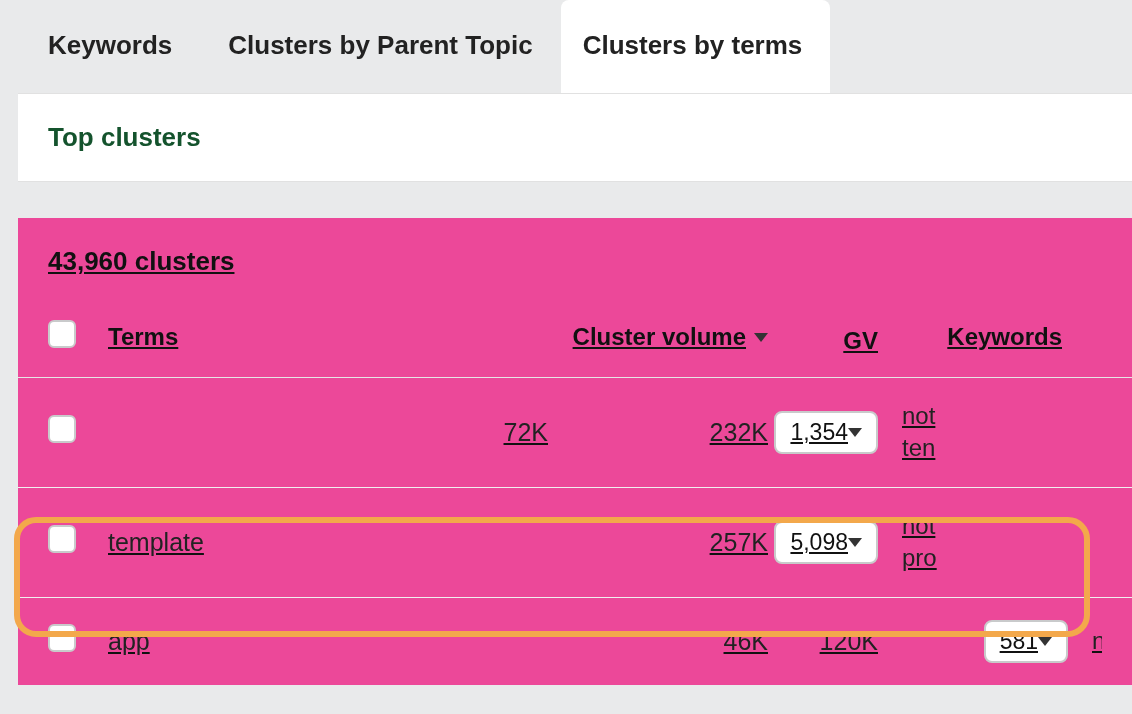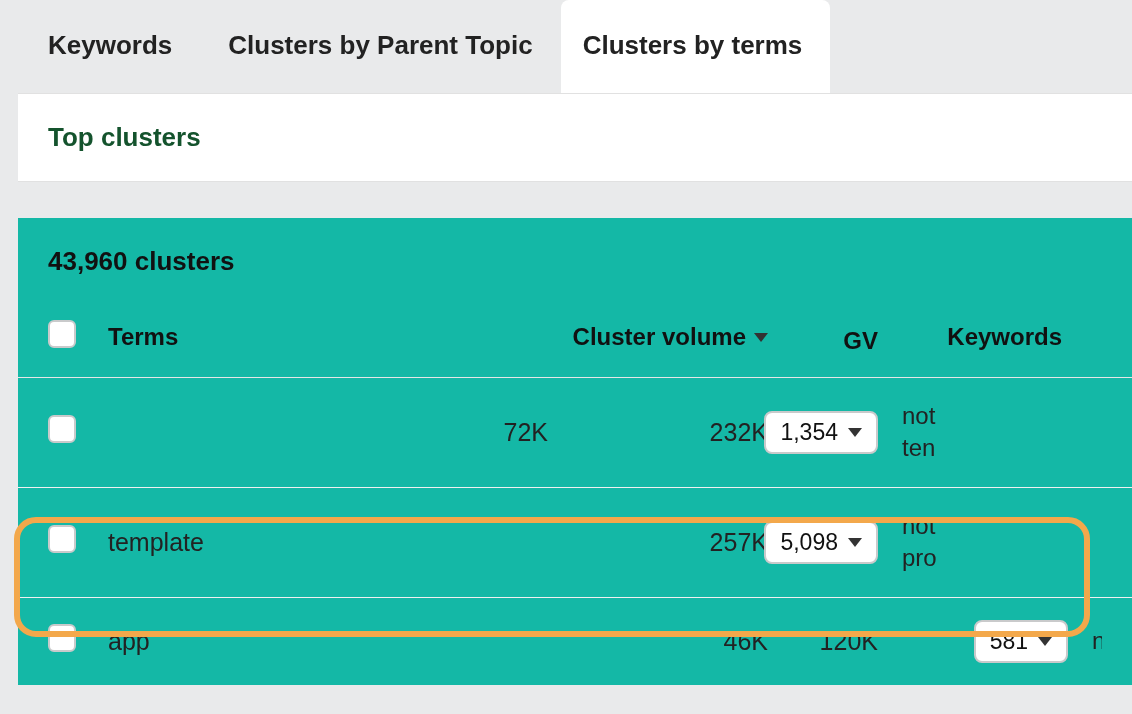--- a/index.html
+++ b/index.html
@@ -47,22 +47,23 @@
     color: #14532d;
   }
 
   
   .sep {
     height: 36px;
   }
 
   
   .card {
-    background: #14b8a6;
+    background: #ec4899;
     margin-left: 18px;
+    text-decoration: underline;
   }
   .count {
     padding: 28px 30px 36px 30px;
     font-size: 26px;
     font-weight: 700;
   }
 
   .table-header {
     display: grid;
     grid-template-columns: 60px 440px 220px 110px 190px 1fr;
@@ -104,21 +105,20 @@
     height: 28px;
     border: 2px solid #C9CACB;
     border-radius: 6px;
     background: #fff;
     display: inline-block;
   }
 
   .kw-btn {
     display: inline-flex;
     align-items: center;
-    gap: 10px;
     border: 2px solid #C9CACB;
     border-radius: 8px;
     padding: 6px 14px;
     font-size: 23px;
     color: #111;
     background: #fff;
     cursor: pointer;
   }
   .caret-down {
     width: 0; height: 0;

